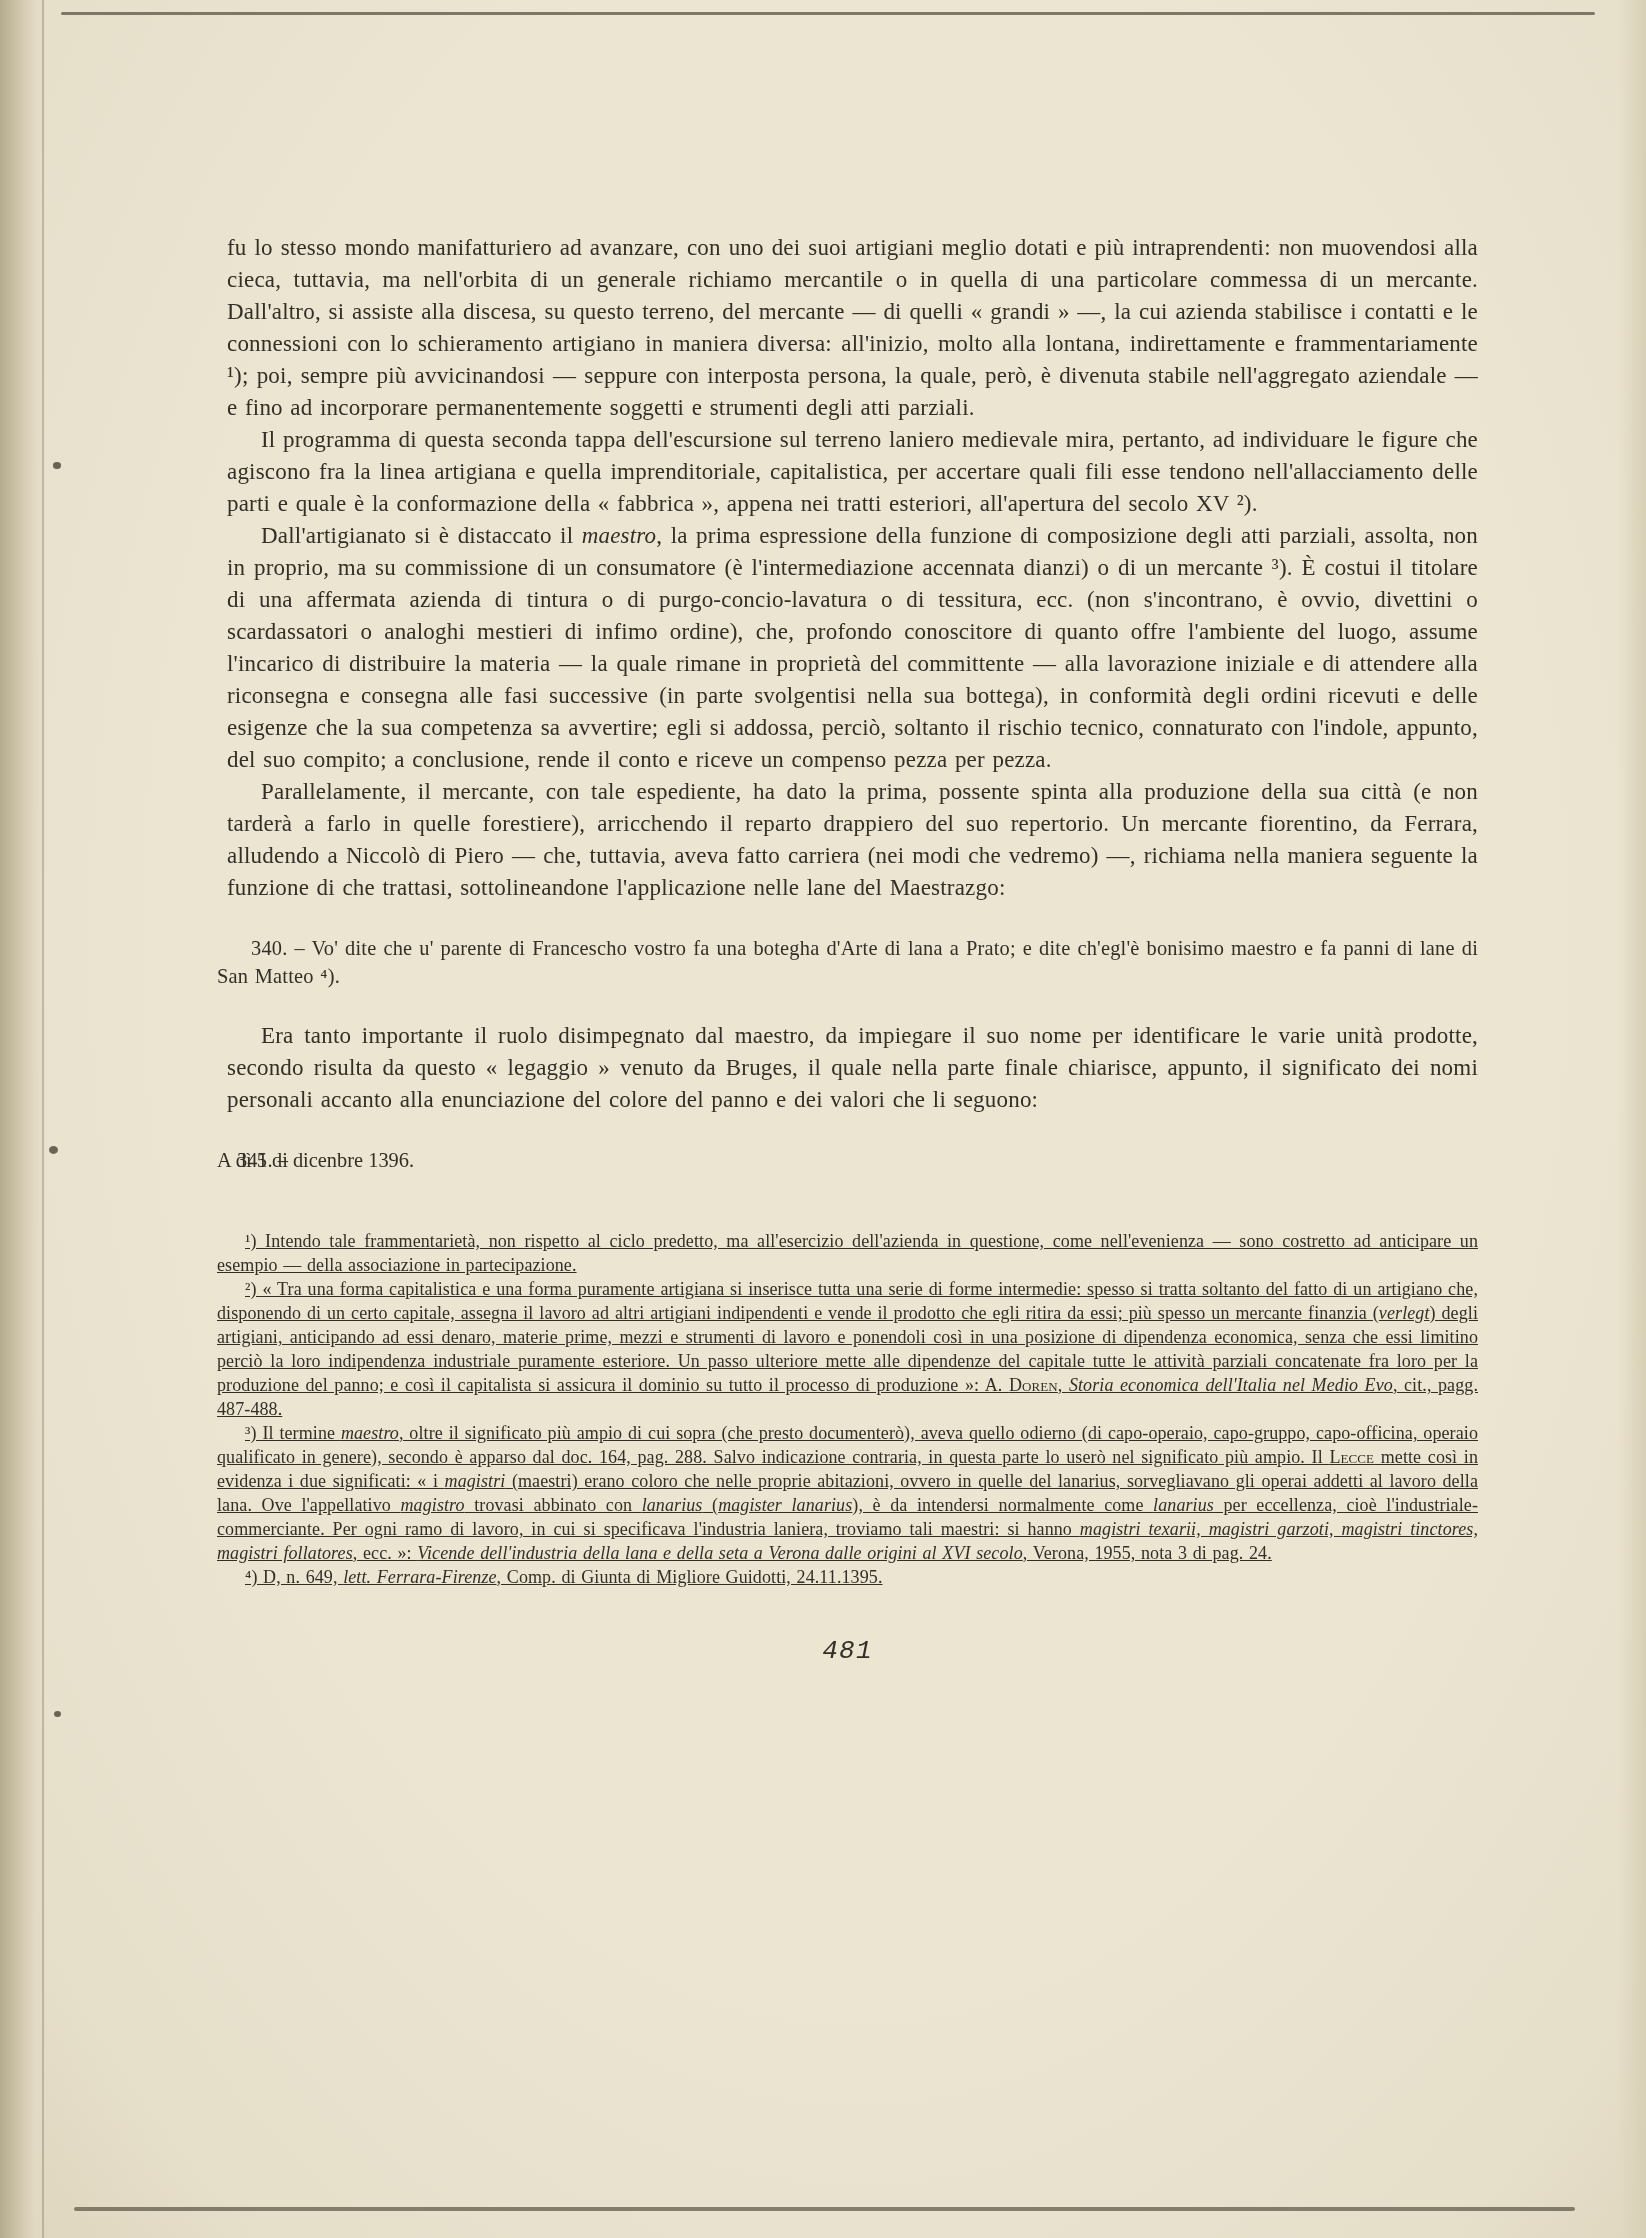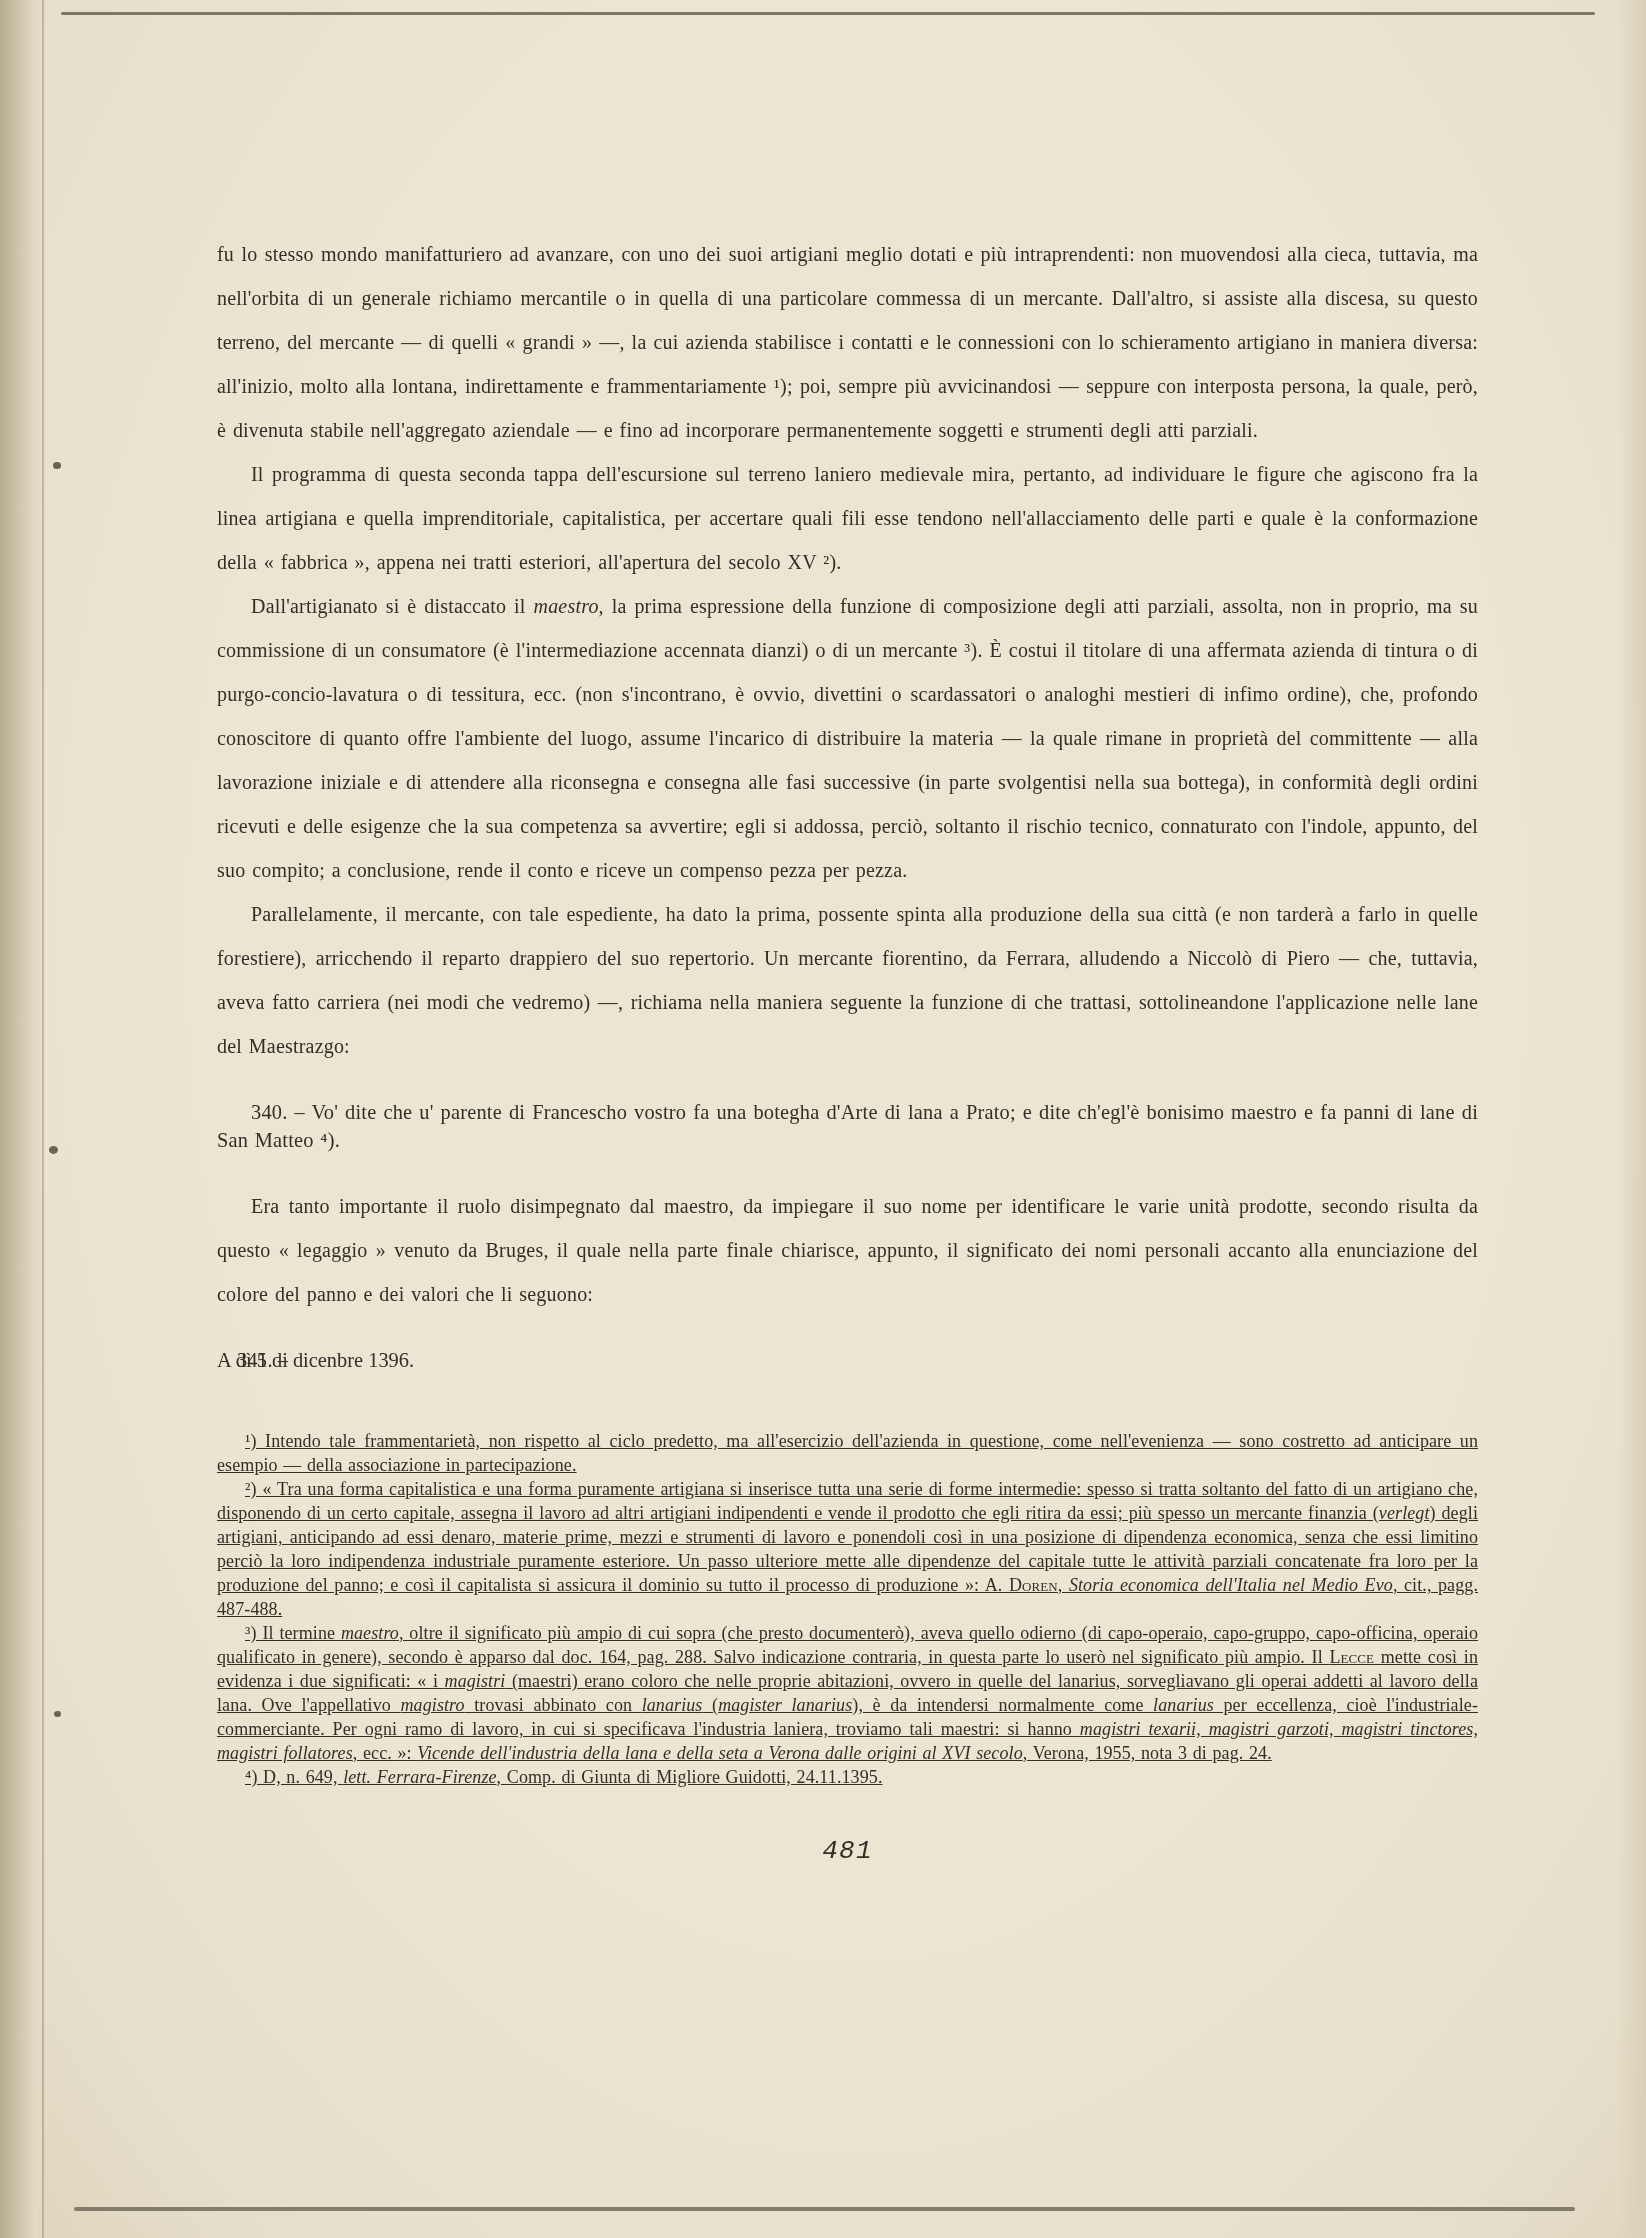--- a/index.html
+++ b/index.html
@@ -43,25 +43,26 @@
 
   
   .content {
     position: absolute;
     left: 217px;
     top: 232px;
     width: 1261px;
   }
 
   .body-para {
-    font-size: 20px;
-    line-height: 44px;
+    font-size: 23px;
+    line-height: 32px;
     text-align: justify;
     letter-spacing: 0.2px;
     word-spacing: 1.6px;
+    margin-left: 10px;
   }
   .indent { text-indent: 34px; }
 
   .quote {
     margin: 30px 0;
     font-size: 20.4px;
     line-height: 28px;
   }
   .quote-text {
     text-align: justify;

